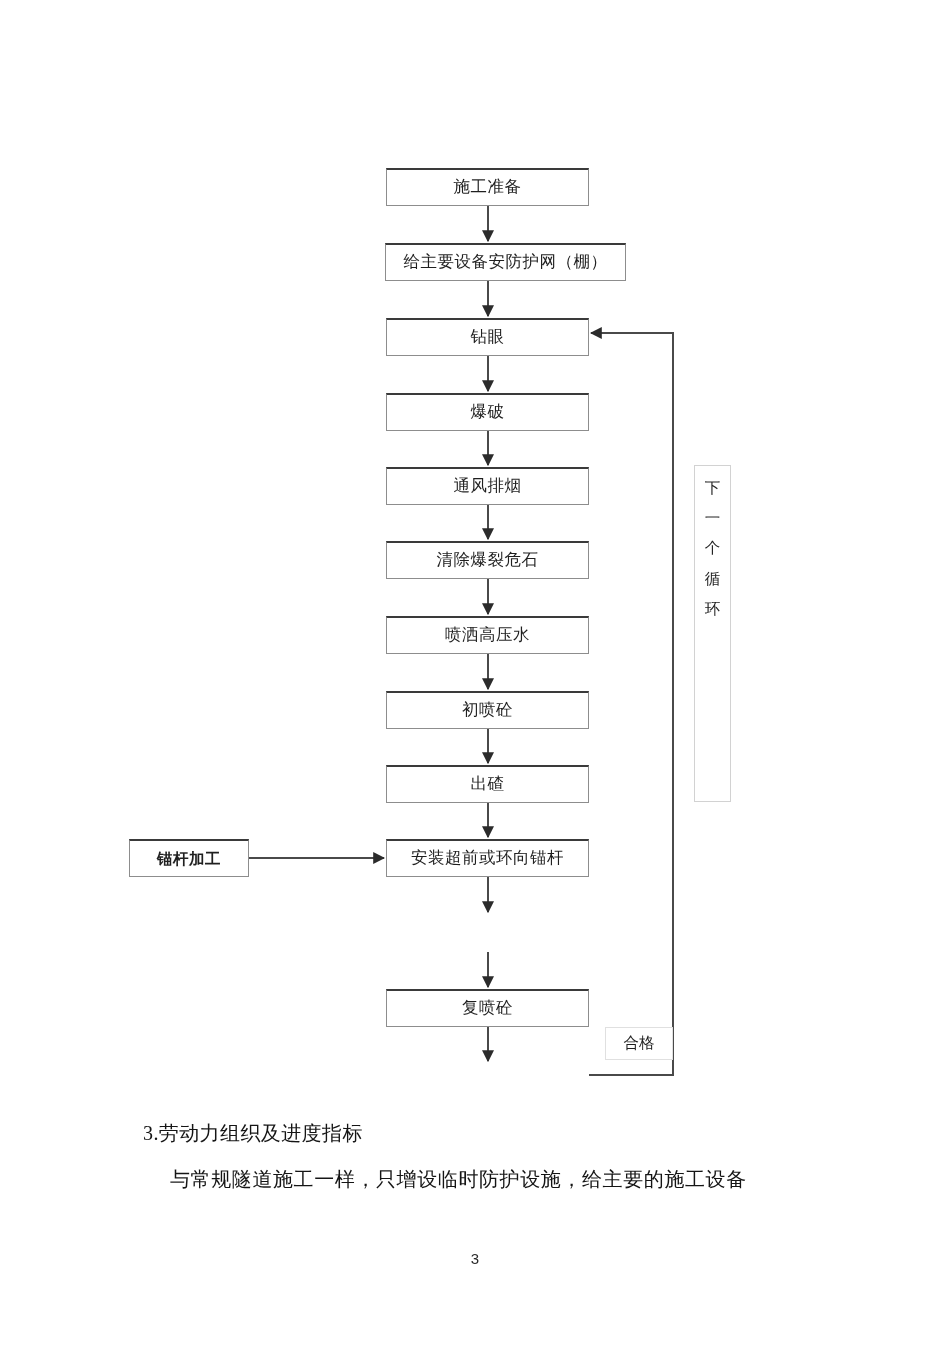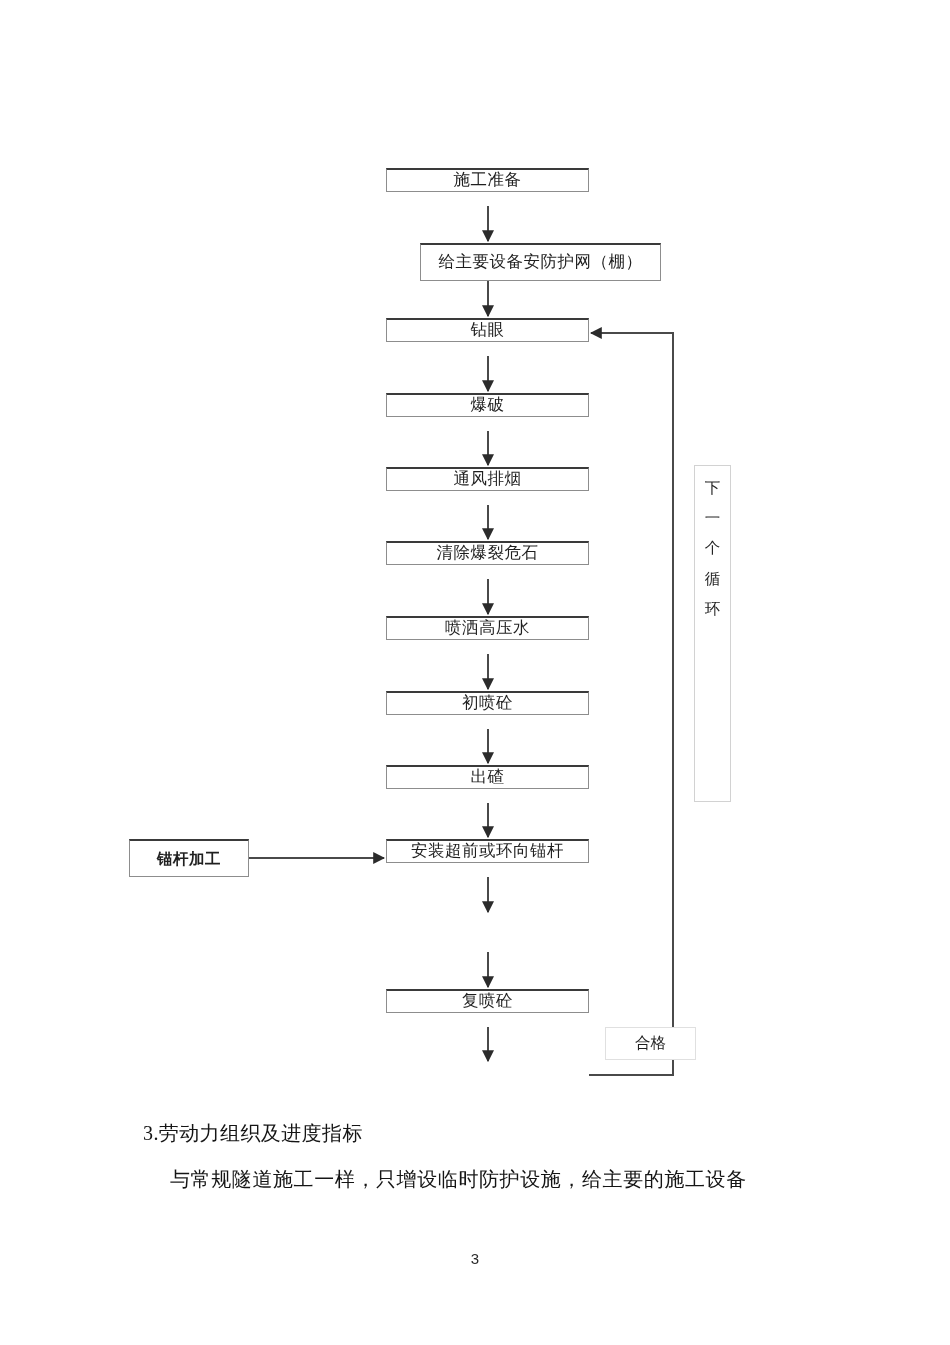--- a/index.html
+++ b/index.html
@@ -38,27 +38,26 @@
     line-height: 1;
     letter-spacing: 0.5px;
     color: #1f1f1f;
     white-space: nowrap;
   }
 
   
   .node.main {
     left: 386px;
     width: 203px;
-    height: 24px;
+    height: 38px;
   }
   .node.wide {
     left: 385px;
     width: 241px;
     height: 38px;
-    margin-left: 35px;
   }
   .node.side {
     left: 129px;
     width: 120px;
     height: 38px;
     font-size: 15.5px;
     font-weight: bold;
   }
 
   
@@ -89,21 +88,21 @@
     line-height: 1.95;
     color: #1f1f1f;
   }
   .cycle-label span { display: block; }
 
   
   .tag-box {
     position: absolute;
     left: 605px;
     top: 1027px;
-    width: 91px;
+    width: 68px;
     height: 33px;
     box-sizing: border-box;
     border: 1px solid #e0e0e0;
     background: #ffffff;
     display: flex;
     align-items: center;
     justify-content: center;
     font-size: 15.5px;
     color: #1f1f1f;
     z-index: 5;

